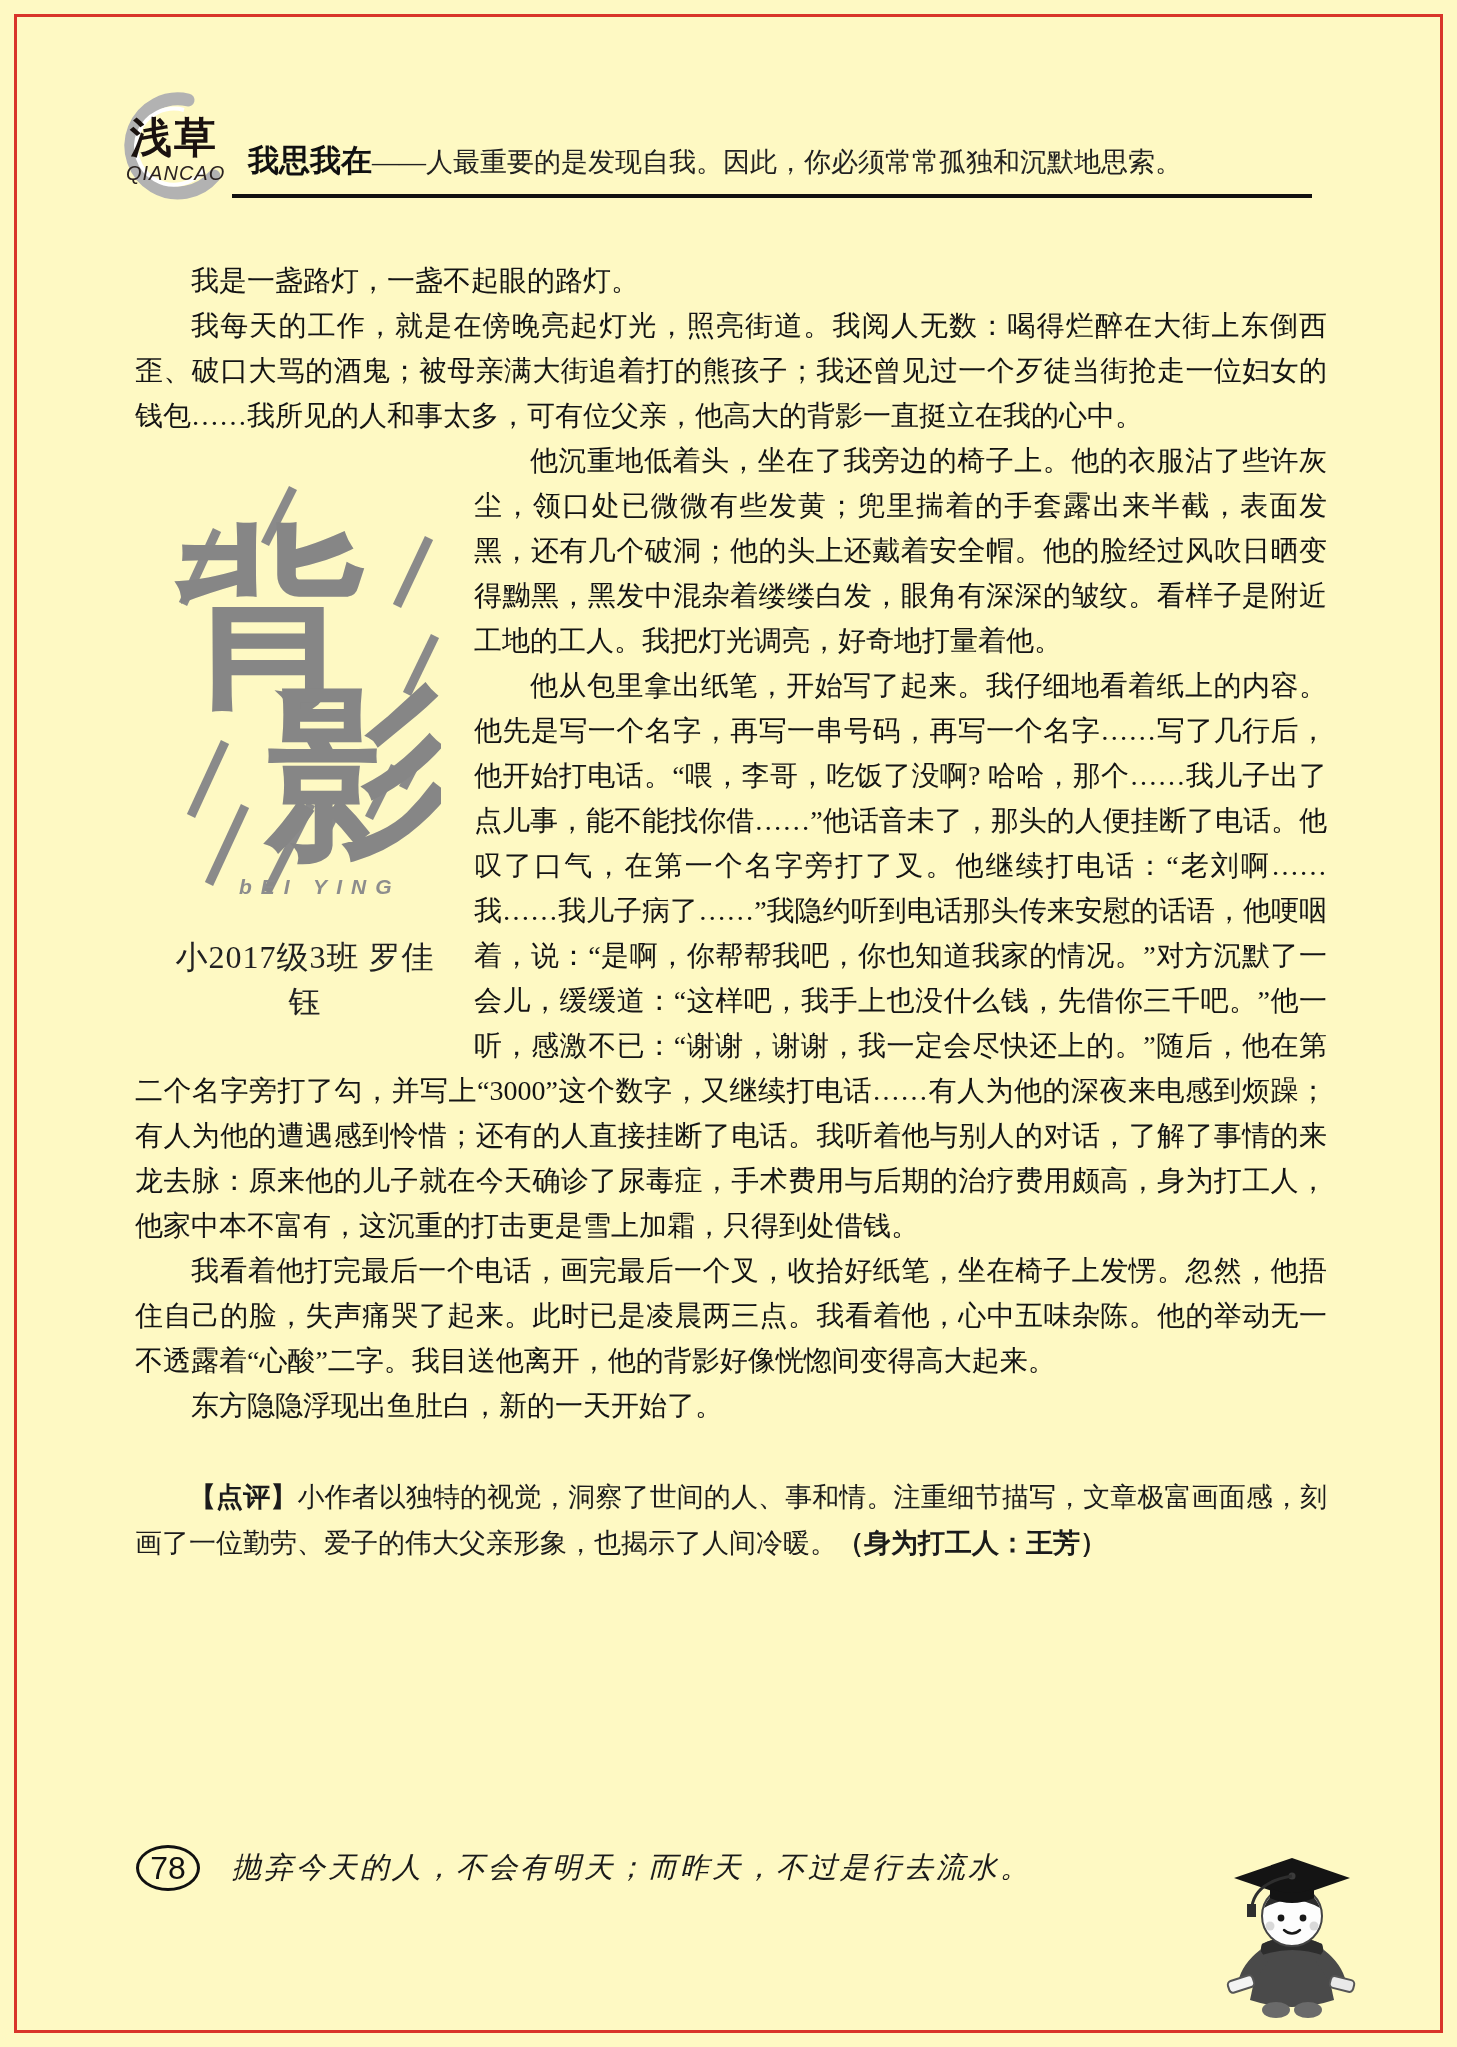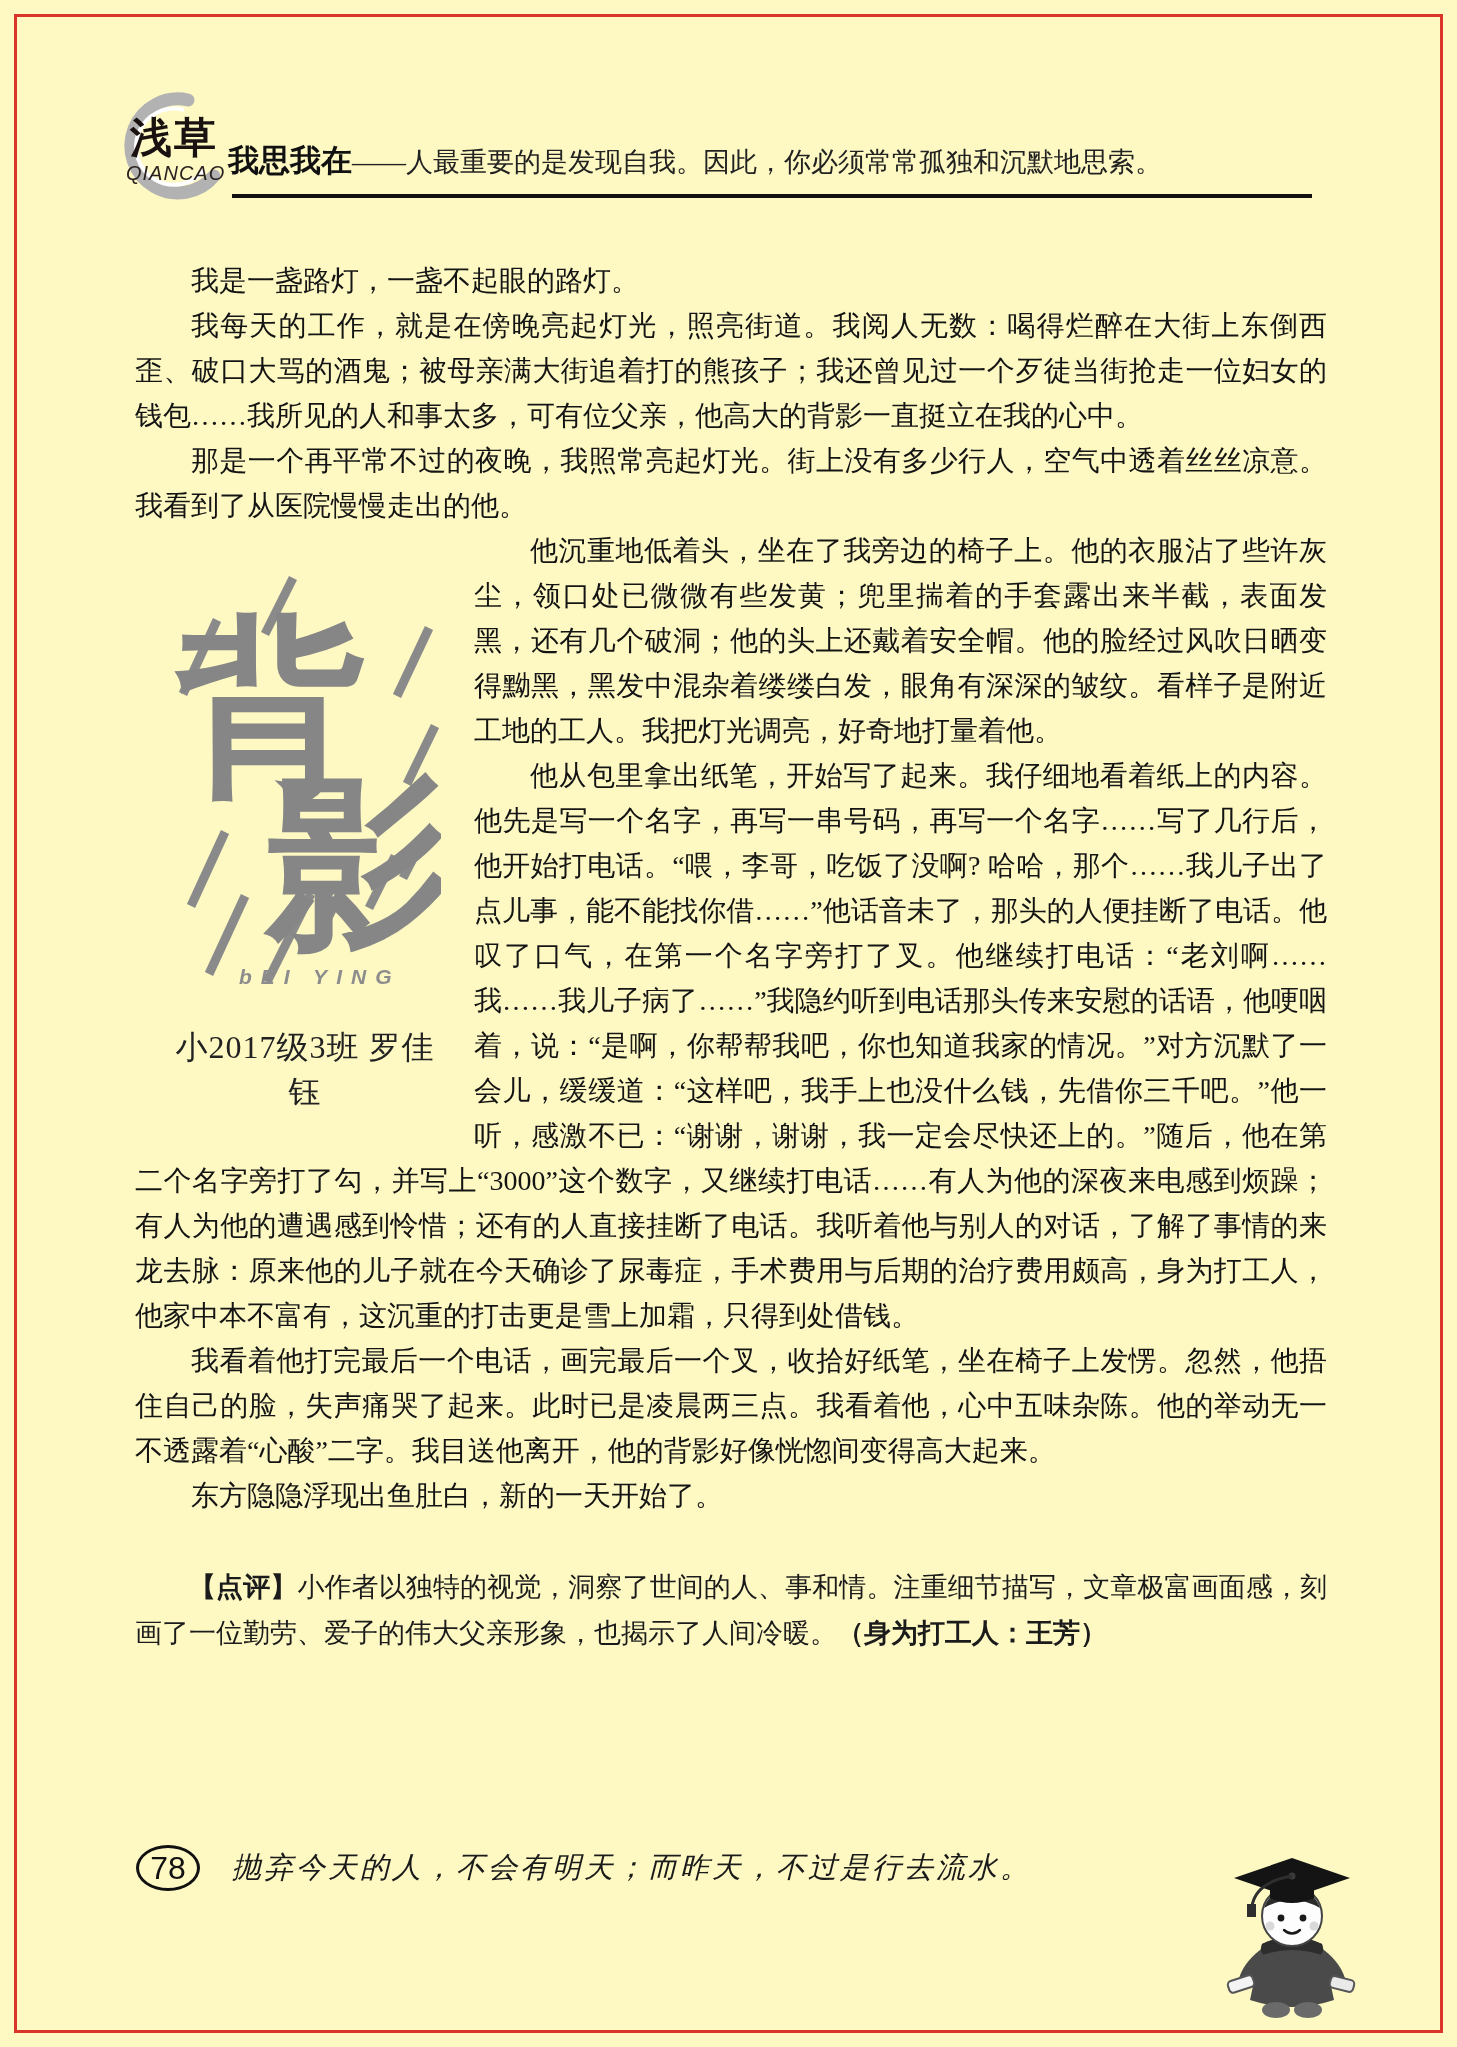--- a/index.html
+++ b/index.html
@@ -29,21 +29,21 @@
     font-family: "Liberation Sans", sans-serif;
     font-weight: bold; font-size: 42px; letter-spacing: 2px; color: #1a1210;
   }
   .logo-en {
     position: absolute; left: 34px; top: 74px;
     font-family: "Liberation Sans", sans-serif;
     font-style: italic; font-weight: normal; font-size: 20px; color: #2a2220;
     letter-spacing: 1px;
   }
   .tagline-row {
-    position: absolute; left: 136px; top: 58px; width: 1130px;
+    position: absolute; left: 156px; top: 58px; width: 1130px;
     white-space: nowrap;
   }
   .tagline-title {
     font-family: "Liberation Sans", sans-serif;
     font-weight: bold; font-size: 31px; color: #111;
     vertical-align: baseline;
   }
   .tagline-rest { font-size: 27px; color: #222; vertical-align: baseline; }
   .header-rule {
     position: absolute; left: 140px; top: 112px; width: 1080px; height: 4px;
@@ -115,21 +115,20 @@
     </div>
     <div class="tagline-row">
       <span class="tagline-title">我思我在</span><span class="tagline-rest">——人最重要的是发现自我。因此，你必须常常孤独和沉默地思索。</span>
     </div>
     <div class="header-rule"></div>
   </div>
 
   <div class="essay">
     <p>我是一盏路灯，一盏不起眼的路灯。</p>
     <p>我每天的工作，就是在傍晚亮起灯光，照亮街道。我阅人无数：喝得烂醉在大街上东倒西歪、破口大骂的酒鬼；被母亲满大街追着打的熊孩子；我还曾见过一个歹徒当街抢走一位妇女的钱包……我所见的人和事太多，可有位父亲，他高大的背影一直挺立在我的心中。</p>
-    <p>那是一个再平常不过的夜晚，我照常亮起灯光。街上没有多少行人，空气中透着丝丝凉意。我看到了从医院慢慢走出的他。</p>
 
     <div class="art-float">
       <svg class="art-svg" viewBox="0 0 272 408">
         <g stroke="#8a8a8a" stroke-width="9">
           <line x1="14" y1="118" x2="48" y2="44"></line>
           <line x1="96" y1="58" x2="124" y2="2"></line>
           <line x1="228" y1="120" x2="260" y2="52"></line>
           <line x1="238" y1="208" x2="266" y2="150"></line>
           <line x1="22" y1="330" x2="56" y2="256"></line>
           <line x1="40" y1="398" x2="76" y2="320"></line>

